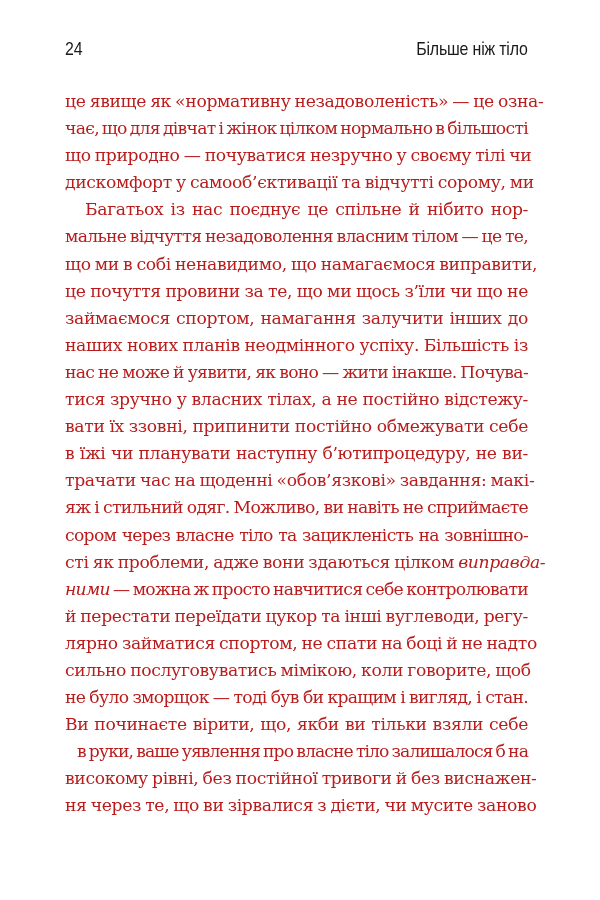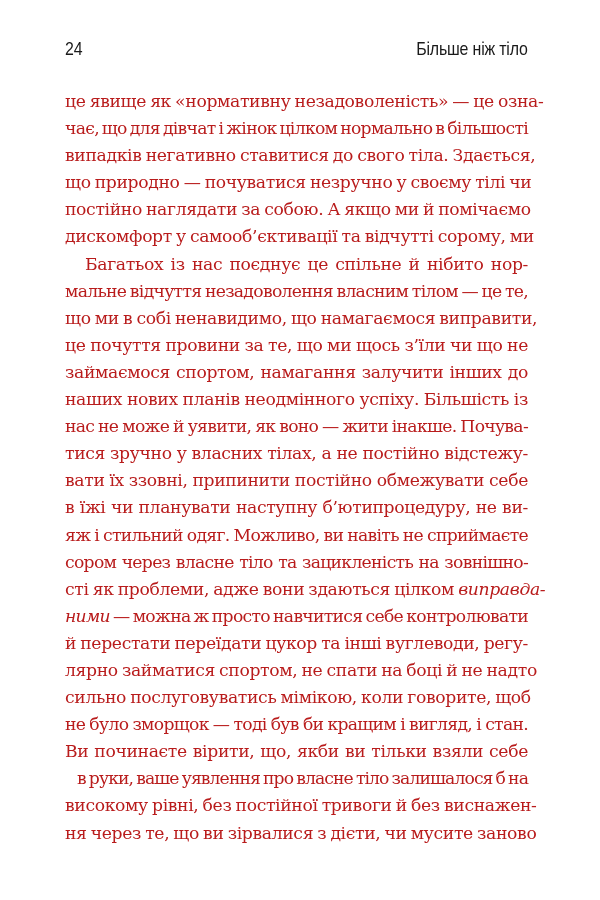--- a/index.html
+++ b/index.html
@@ -80,35 +80,34 @@
 
 <div class="running-head">
   <span class="page-number">24</span>
   <span class="book-title">Більше ніж тіло</span>
 </div>
 
 <div class="text-body">
 
   <span class="line">це явище як «нормативну незадоволеність» — це озна-</span>
   <span class="line tight">чає, що для дівчат і жінок цілком нормально в більшості</span>
-  <span class="line">випадків негативно ставитися до свого тіла. Здається,</span>
   <span class="line">що природно — почуватися незручно у своєму тілі чи</span>
-  <span class="line">постійно наглядати за собою. А якщо ми й помічаємо</span>
   <span class="line">дискомфорт у самооб’єктивації та відчутті сорому, ми</span>
 
   <span class="line indent">Багатьох із нас поєднує це спільне й нібито нор-</span>
   <span class="line tight">мальне відчуття незадоволення власним тілом — це те,</span>
   <span class="line">що ми в собі ненавидимо, що намагаємося виправити,</span>
   <span class="line">це почуття провини за те, що ми щось з’їли чи що не</span>
   <span class="line">займаємося спортом, намагання залучити інших до</span>
   <span class="line">наших нових планів неодмінного успіху. Більшість із</span>
   <span class="line tight">нас не може й уявити, як воно — жити інакше. Почува-</span>
   <span class="line">тися зручно у власних тілах, а не постійно відстежу-</span>
   <span class="line">вати їх ззовні, припинити постійно обмежувати себе</span>
   <span class="line">в їжі чи планувати наступну б’ютипроцедуру, не ви-</span>
+  <span class="line">трачати час на щоденні «обов’язкові» завдання: макі-</span>
   <span class="line tight">яж і стильний одяг. Можливо, ви навіть не сприймаєте</span>
   <span class="line tight">сором через власне тіло та зацикленість на зовнішно-</span>
   <span class="line"><span>сті як проблеми, адже вони здаються цілком </span><em>виправда-</em></span>
   <span class="line tight"><em>ними</em><span> — можна ж просто навчитися себе контролювати</span></span>
   <span class="line">й перестати переїдати цукор та інші вуглеводи, регу-</span>
   <span class="line">лярно займатися спортом, не спати на боці й не надто</span>
   <span class="line">сильно послуговуватись мімікою, коли говорите, щоб</span>
   <span class="line tight">не було зморщок — тоді був би кращим і вигляд, і стан.</span>
   <span class="line">Ви починаєте вірити, що, якби ви тільки взяли себе</span>
   <span class="line vtight">в руки, ваше уявлення про власне тіло залишалося б на</span>

